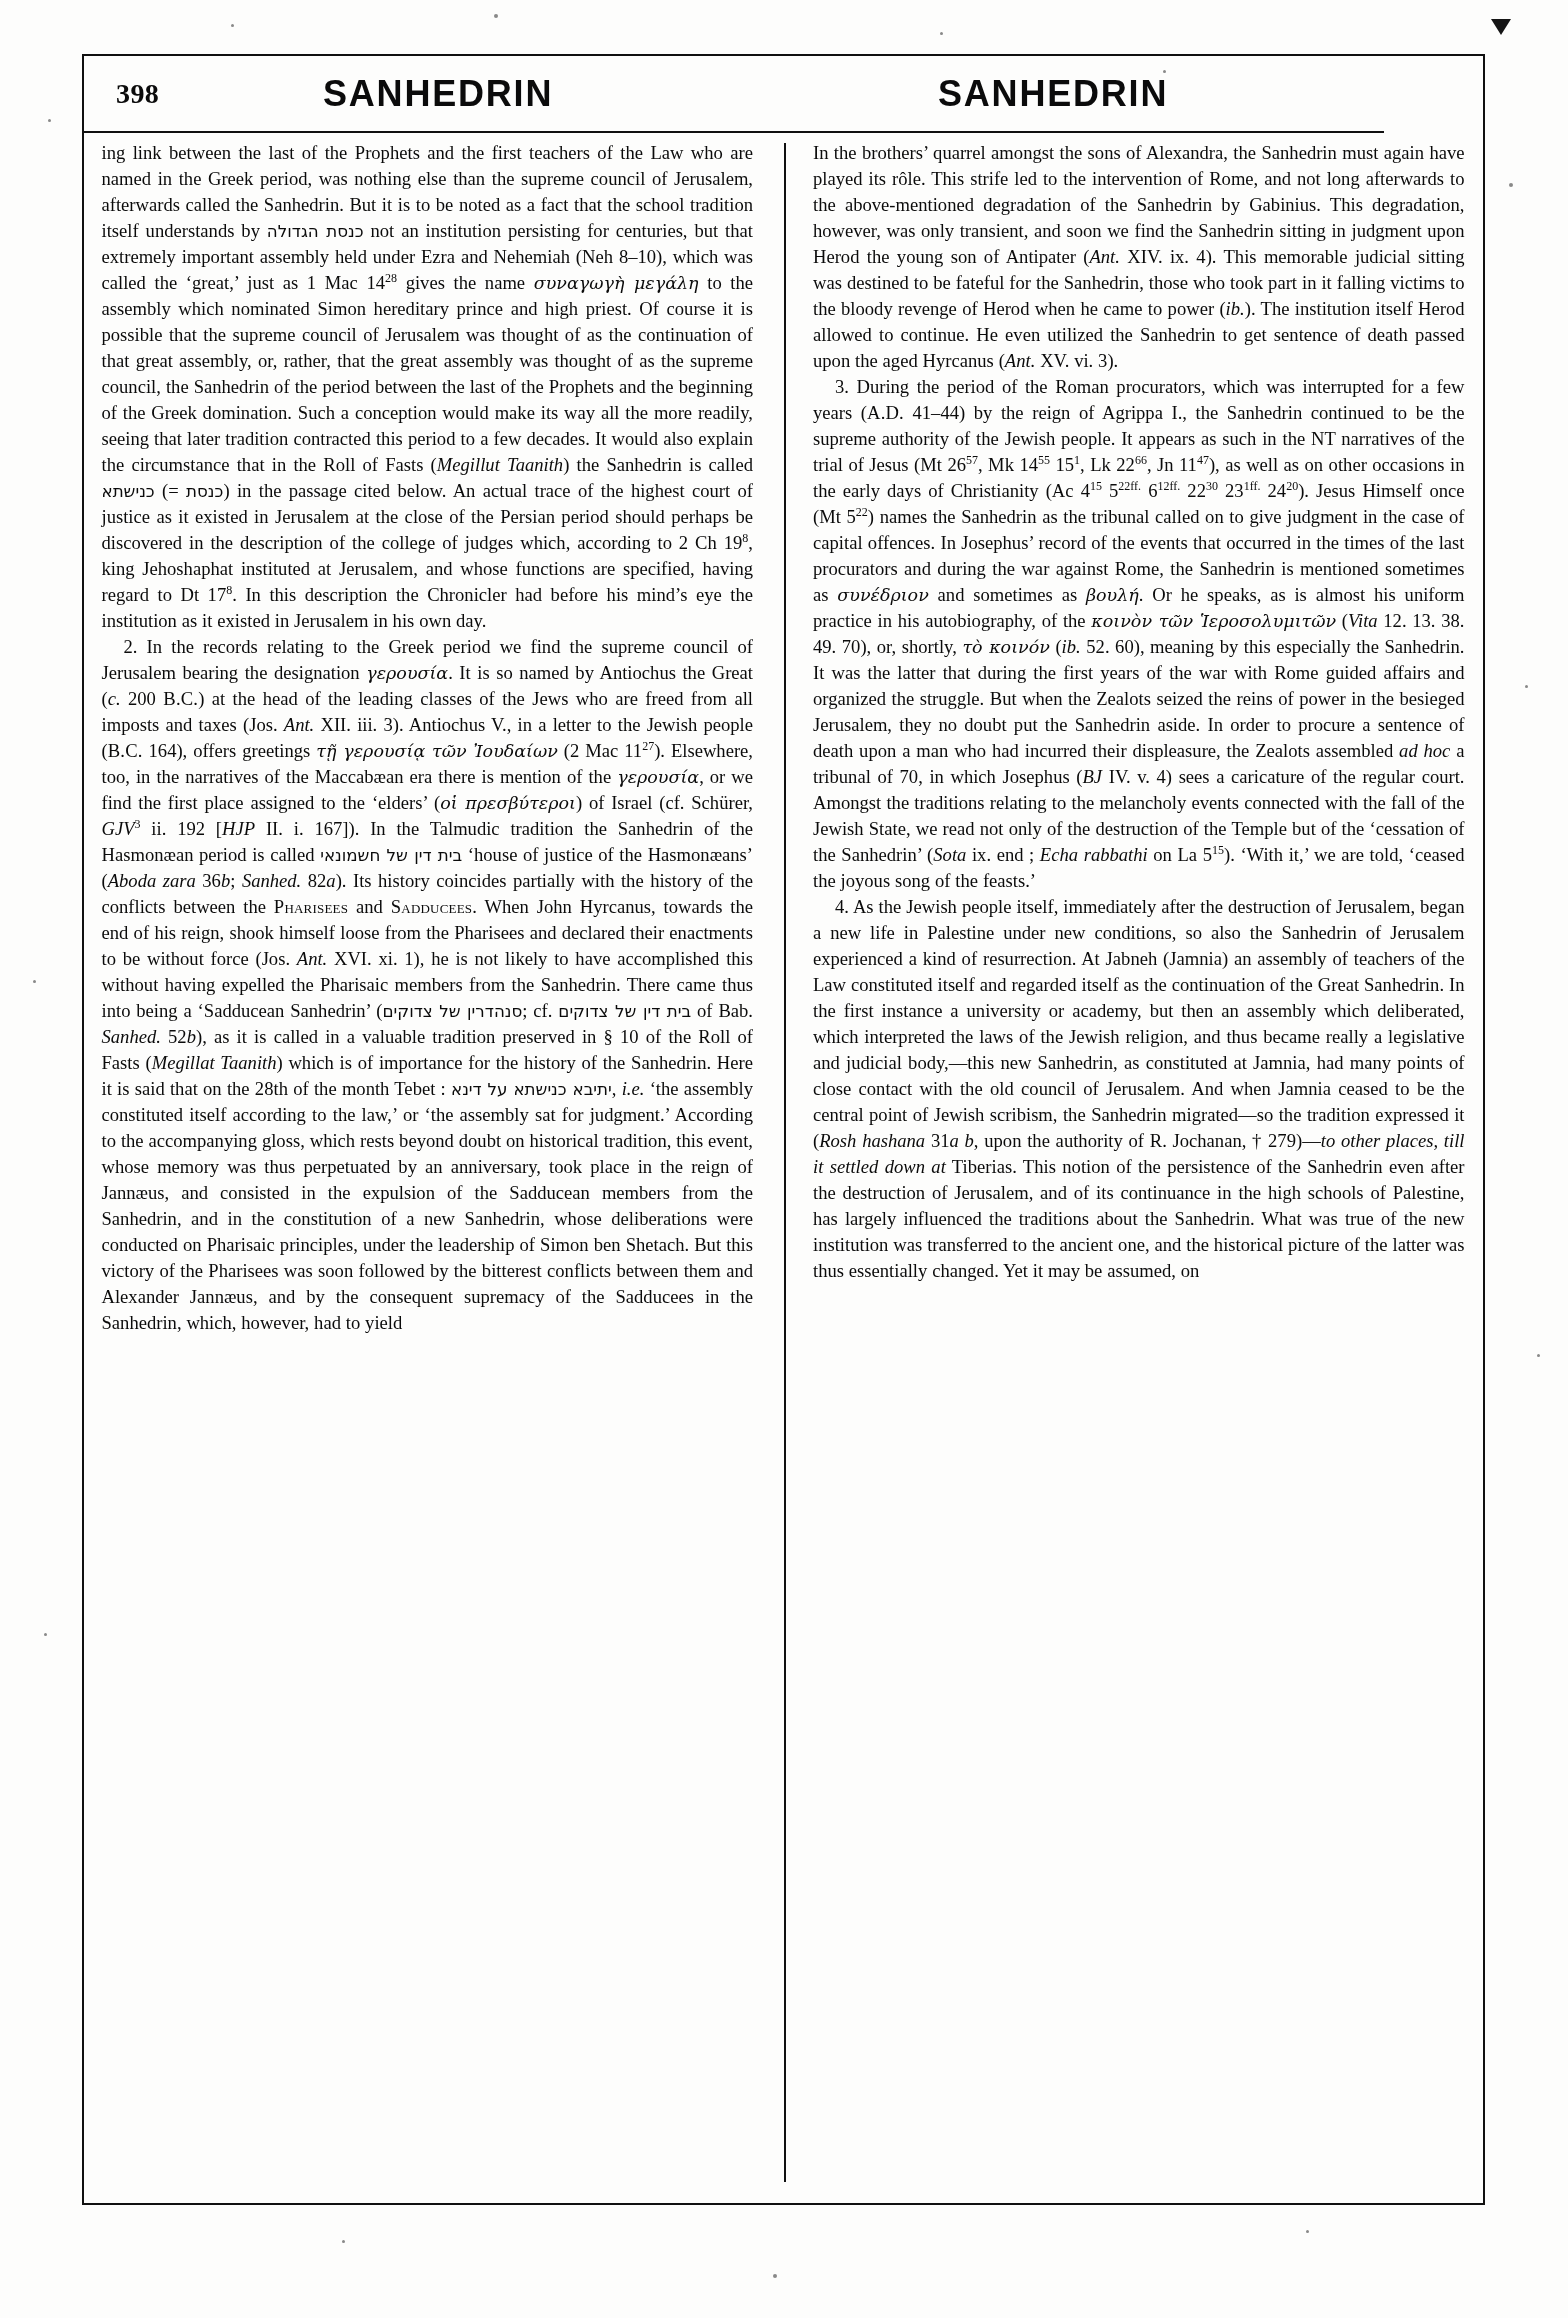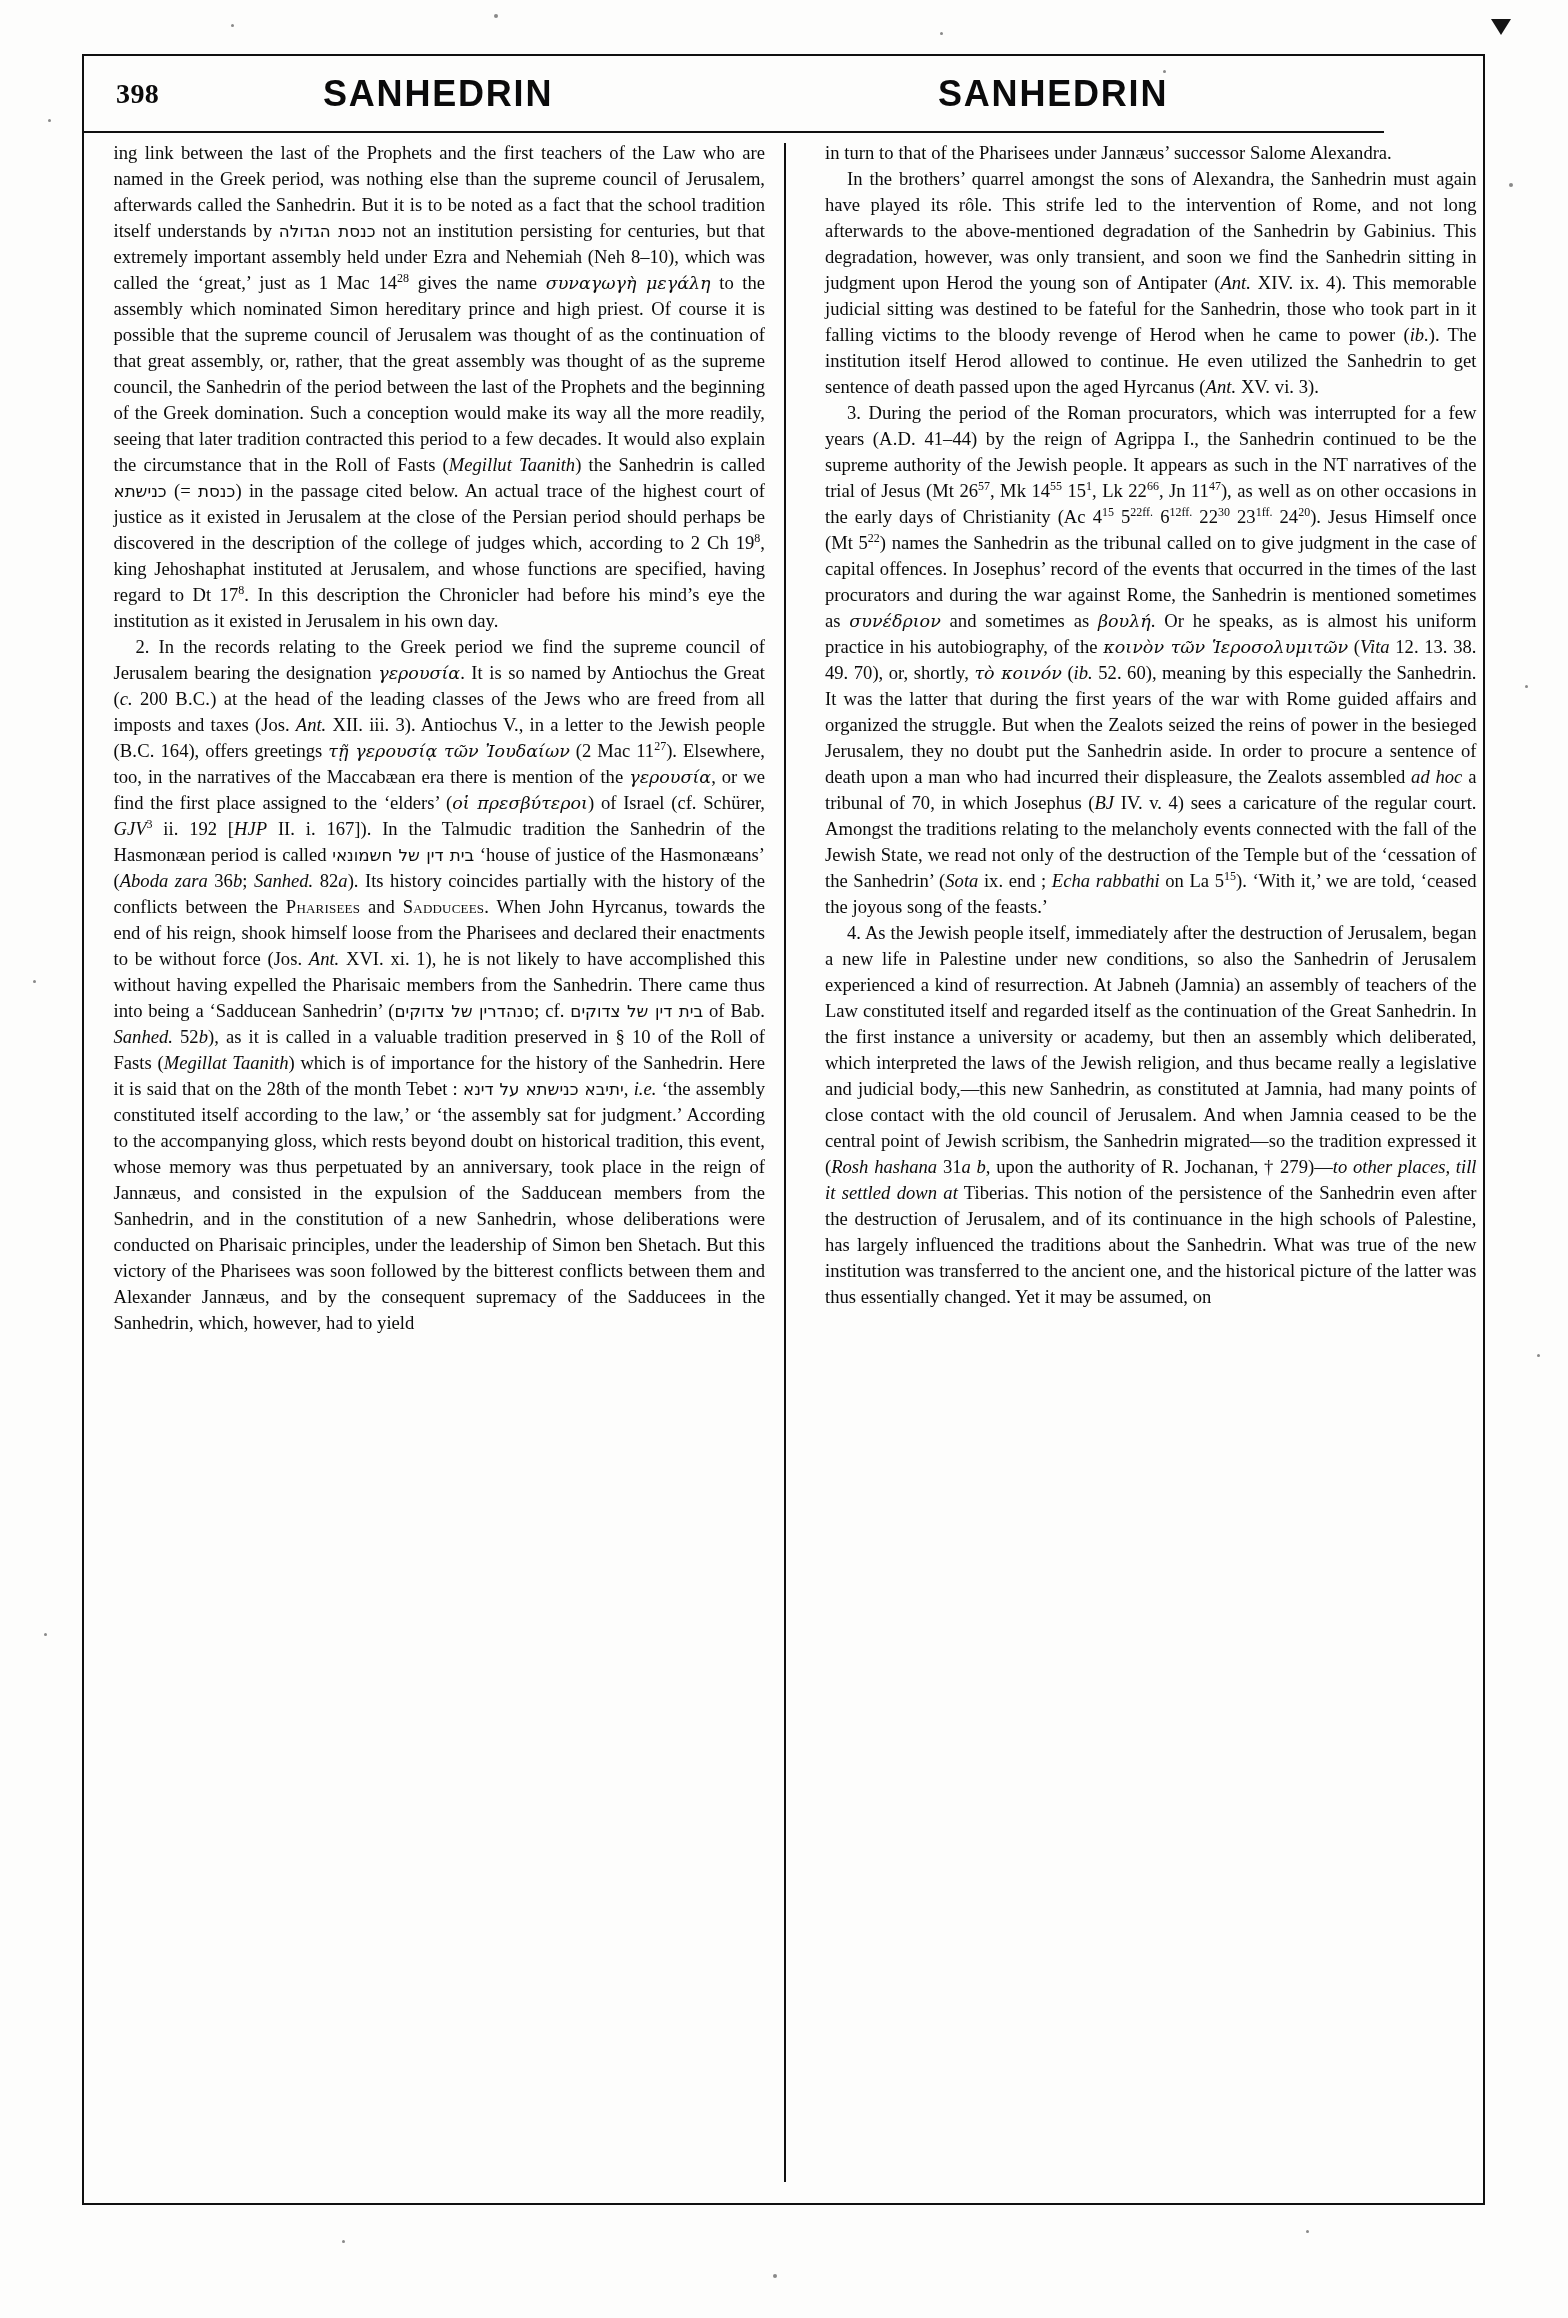--- a/index.html
+++ b/index.html
@@ -76,21 +76,21 @@
     font-weight: 700;
     letter-spacing: 1.8px;
     font-family: Liberation Sans, sans-serif;
   }
   .head-left  { left: 239px; }
   .head-right { left: 854px; }
 
   
   .columns {
     position: absolute;
-    left: 96px;
+    left: 84px;
     top: 140px;
     width: 1399px;
     height: 2061px;
     display: flex;
   }
   .rule-mid {
     position: absolute;
     left: 784px;
     top: 143px;
     width: 1.6px;
@@ -170,19 +170,18 @@
 </div>
 
 <div class="rule-mid"></div>
 
 <div class="columns">
   <div class="col col-1" id="col-left">
       <p class="tx first"><span>ing link between the last of the Prophets and the first teachers of the Law who are named in the Greek period, was nothing else than the supreme council of Jerusalem, afterwards called the Sanhedrin. But it is to be noted as a fact that the school tradition itself understands by </span><span class="heb">כנסת הגדולה</span><span> not an institution persisting for centuries, but that extremely important assembly held under Ezra and Nehemiah (Neh 8–10), which was called the ‘great,’ just as 1 Mac 14</span><span class="sup">28</span><span> gives the name </span><span class="gk">συναγωγὴ μεγάλη</span><span> to the assembly which nominated Simon hereditary prince and high priest. Of course it is possible that the supreme council of Jerusalem was thought of as the continuation of that great assembly, or, rather, that the great assembly was thought of as the supreme council, the Sanhedrin of the period between the last of the Prophets and the beginning of the Greek domination. Such a conception would make its way all the more readily, seeing that later tradition contracted this period to a few decades. It would also explain the circumstance that in the Roll of Fasts (</span><i>Megillut Taanith</i><span>) the Sanhedrin is called </span><span class="heb">כנישתא</span><span> (= </span><span class="heb">כנסת</span><span>) in the passage cited below. An actual trace of the highest court of justice as it existed in Jerusalem at the close of the Persian period should perhaps be discovered in the description of the college of judges which, according to 2 Ch 19</span><span class="sup">8</span><span>, king Jehoshaphat instituted at Jerusalem, and whose functions are specified, having regard to Dt 17</span><span class="sup">8</span><span>. In this description the Chronicler had before his mind’s eye the institution as it existed in Jerusalem in his own day.</span></p>
       <p class="tx"><span>2. In the records relating to the Greek period we find the supreme council of Jerusalem bearing the designation </span><span class="gk">γερουσία</span><span>. It is so named by Antiochus the Great (</span><i>c.</i><span> 200 </span><span class="sc">B.C.</span><span>) at the head of the leading classes of the Jews who are freed from all imposts and taxes (Jos. </span><i>Ant.</i><span> XII. iii. 3). Antiochus V., in a letter to the Jewish people (</span><span class="sc">B.C.</span><span> 164), offers greetings </span><span class="gk">τῇ γερουσίᾳ τῶν Ἰουδαίων</span><span> (2 Mac 11</span><span class="sup">27</span><span>). Elsewhere, too, in the narratives of the Maccabæan era there is mention of the </span><span class="gk">γερουσία</span><span>, or we find the first place assigned to the ‘elders’ (</span><span class="gk">οἱ πρεσβύτεροι</span><span>) of Israel (cf. Schürer, </span><i>GJV</i><span class="sup">3</span><span> ii. 192 [</span><i>HJP</i><span> II. i. 167]). In the Talmudic tradition the Sanhedrin of the Hasmonæan period is called </span><span class="heb">בית דין של חשמונאי</span><span> ‘house of justice of the Hasmonæans’ (</span><i>Aboda zara</i><span> 36</span><i>b</i><span>; </span><i>Sanhed.</i><span> 82</span><i>a</i><span>). Its history coincides partially with the history of the conflicts between the </span><span class="sc">Pharisees</span><span> and </span><span class="sc">Sadducees</span><span>. When John Hyrcanus, towards the end of his reign, shook himself loose from the Pharisees and declared their enactments to be without force (Jos. </span><i>Ant.</i><span> XVI. xi. 1), he is not likely to have accomplished this without having expelled the Pharisaic members from the Sanhedrin. There came thus into being a ‘Sadducean Sanhedrin’ (</span><span class="heb">סנהדרין של צדוקים</span><span>; cf. </span><span class="heb">בית דין של צדוקים</span><span> of Bab. </span><i>Sanhed.</i><span> 52</span><i>b</i><span>), as it is called in a valuable tradition preserved in § 10 of the Roll of Fasts (</span><i>Megillat Taanith</i><span>) which is of importance for the history of the Sanhedrin. Here it is said that on the 28th of the month Tebet : </span><span class="heb">יתיבא כנישתא על דינא</span><span>, </span><i>i.e.</i><span> ‘the assembly constituted itself according to the law,’ or ‘the assembly sat for judgment.’ According to the accompanying gloss, which rests beyond doubt on historical tradition, this event, whose memory was thus perpetuated by an anniversary, took place in the reign of Jannæus, and consisted in the expulsion of the Sadducean members from the Sanhedrin, and in the constitution of a new Sanhedrin, whose deliberations were conducted on Pharisaic principles, under the leadership of Simon ben Shetach. But this victory of the Pharisees was soon followed by the bitterest conflicts between them and Alexander Jannæus, and by the consequent supremacy of the Sadducees in the Sanhedrin, which, however, had to yield</span></p>
     </div>
   <div class="col col-2" id="col-right">
-      <p class="tx first"><span>in turn to that of the Pharisees under Jannæus’ successor Salome Alexandra.</span></p>
       <p class="tx"><span>In the brothers’ quarrel amongst the sons of Alexandra, the Sanhedrin must again have played its rôle. This strife led to the intervention of Rome, and not long afterwards to the above-mentioned degradation of the Sanhedrin by Gabinius. This degradation, however, was only transient, and soon we find the Sanhedrin sitting in judgment upon Herod the young son of Antipater (</span><i>Ant.</i><span> XIV. ix. 4). This memorable judicial sitting was destined to be fateful for the Sanhedrin, those who took part in it falling victims to the bloody revenge of Herod when he came to power (</span><i>ib.</i><span>). The institution itself Herod allowed to continue. He even utilized the Sanhedrin to get sentence of death passed upon the aged Hyrcanus (</span><i>Ant.</i><span> XV. vi. 3).</span></p>
       <p class="tx"><span>3. During the period of the Roman procurators, which was interrupted for a few years (</span><span class="sc">A.D.</span><span> 41–44) by the reign of Agrippa I., the Sanhedrin continued to be the supreme authority of the Jewish people. It appears as such in the NT narratives of the trial of Jesus (Mt 26</span><span class="sup">57</span><span>, Mk 14</span><span class="sup">55</span><span> 15</span><span class="sup">1</span><span>, Lk 22</span><span class="sup">66</span><span>, Jn 11</span><span class="sup">47</span><span>), as well as on other occasions in the early days of Christianity (Ac 4</span><span class="sup">15</span><span> 5</span><span class="sup">22ff.</span><span> 6</span><span class="sup">12ff.</span><span> 22</span><span class="sup">30</span><span> 23</span><span class="sup">1ff.</span><span> 24</span><span class="sup">20</span><span>). Jesus Himself once (Mt 5</span><span class="sup">22</span><span>) names the Sanhedrin as the tribunal called on to give judgment in the case of capital offences. In Josephus’ record of the events that occurred in the times of the last procurators and during the war against Rome, the Sanhedrin is mentioned sometimes as </span><span class="gk">συνέδριον</span><span> and sometimes as </span><span class="gk">βουλή</span><span>. Or he speaks, as is almost his uniform practice in his autobiography, of the </span><span class="gk">κοινὸν τῶν Ἱεροσολυμιτῶν</span><span> (</span><i>Vita</i><span> 12. 13. 38. 49. 70), or, shortly, </span><span class="gk">τὸ κοινόν</span><span> (</span><i>ib.</i><span> 52. 60), meaning by this especially the Sanhedrin. It was the latter that during the first years of the war with Rome guided affairs and organized the struggle. But when the Zealots seized the reins of power in the besieged Jerusalem, they no doubt put the Sanhedrin aside. In order to procure a sentence of death upon a man who had incurred their displeasure, the Zealots assembled </span><i>ad hoc</i><span> a tribunal of 70, in which Josephus (</span><i>BJ</i><span> IV. v. 4) sees a caricature of the regular court. Amongst the traditions relating to the melancholy events connected with the fall of the Jewish State, we read not only of the destruction of the Temple but of the ‘cessation of the Sanhedrin’ (</span><i>Sota</i><span> ix. end ; </span><i>Echa rabbathi</i><span> on La 5</span><span class="sup">15</span><span>). ‘With it,’ we are told, ‘ceased the joyous song of the feasts.’</span></p>
       <p class="tx"><span>4. As the Jewish people itself, immediately after the destruction of Jerusalem, began a new life in Palestine under new conditions, so also the Sanhedrin of Jerusalem experienced a kind of resurrection. At Jabneh (Jamnia) an assembly of teachers of the Law constituted itself and regarded itself as the continuation of the Great Sanhedrin. In the first instance a university or academy, but then an assembly which deliberated, which interpreted the laws of the Jewish religion, and thus became really a legislative and judicial body,—this new Sanhedrin, as constituted at Jamnia, had many points of close contact with the old council of Jerusalem. And when Jamnia ceased to be the central point of Jewish scribism, the Sanhedrin migrated—so the tradition expressed it (</span><i>Rosh hashana</i><span> 31</span><i>a b</i><span>, upon the authority of R. Jochanan, </span><span>†</span><span> 279)—</span><i>to other places, till it settled down at</i><span> Tiberias. This notion of the persistence of the Sanhedrin even after the destruction of Jerusalem, and of its continuance in the high schools of Palestine, has largely influenced the traditions about the Sanhedrin. What was true of the new institution was transferred to the ancient one, and the historical picture of the latter was thus essentially changed. Yet it may be assumed, on</span></p>
     </div>
 </div>
 
 
 </body></html>

